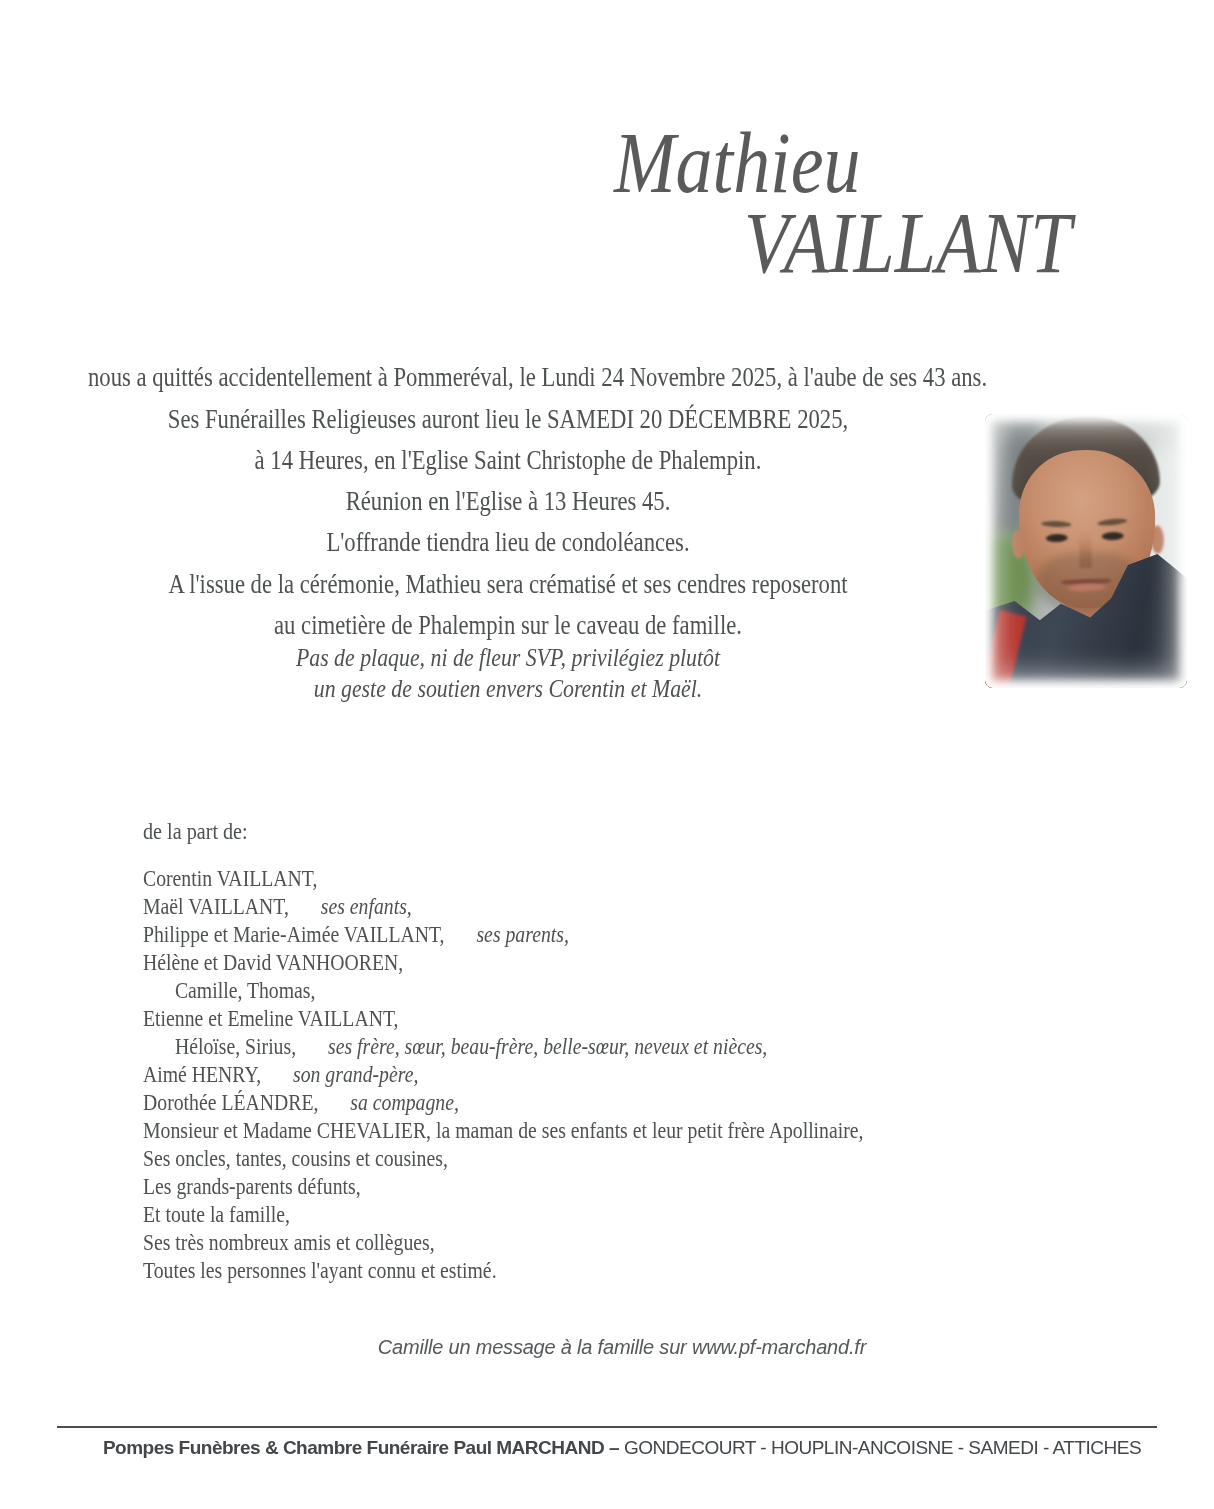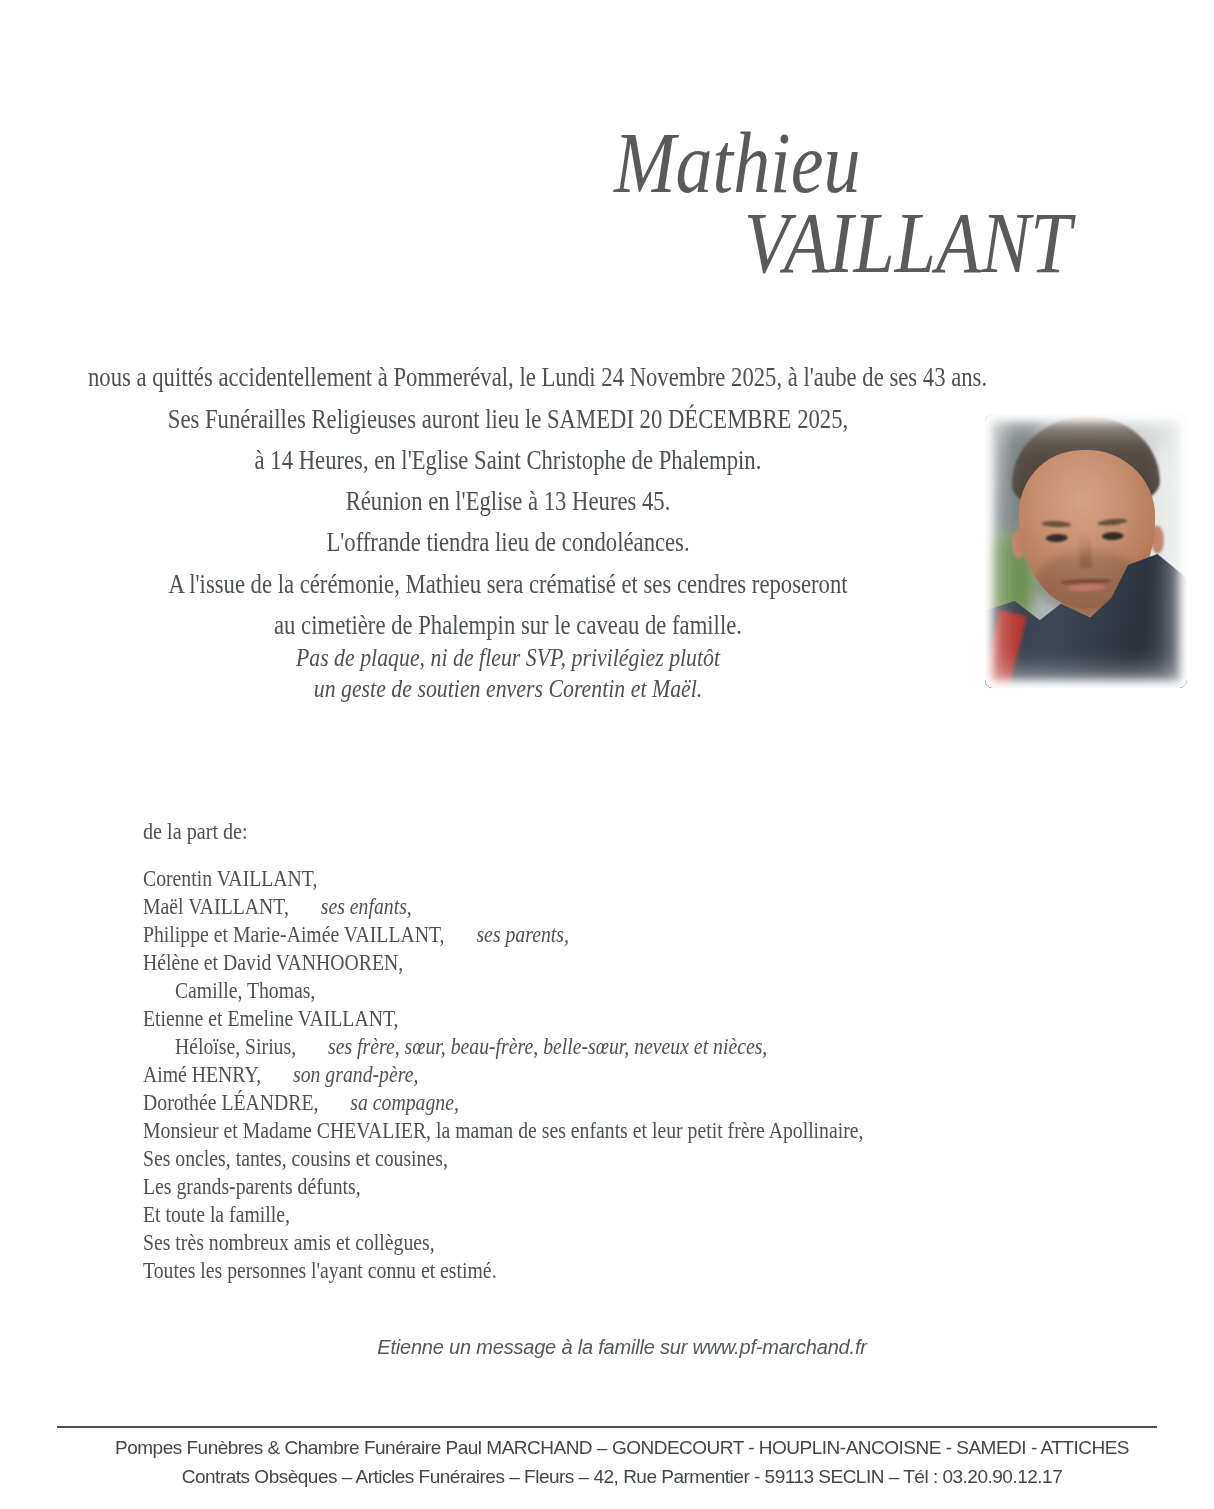--- a/index.html
+++ b/index.html
@@ -173,21 +173,21 @@
     width: 1160px;
     text-align: center;
     font-family: "Liberation Sans", sans-serif;
     font-size: 19px;
     letter-spacing: -0.5px;
     color: #43474a;
     white-space: nowrap;
   }
   #footer-1 { top: 1437px; }
   #footer-2 { top: 1466px; }
-  #footer-1 .f-bold { font-weight: normal; }
+  #footer-1 .f-bold { font-weight: bold; }
   #footer-1 .f-reg { margin-left: 5px; }
 </style>
 </head>
 <body>
 
 <div id="page">
 
   <div class="title-line" id="title-first">Mathieu</div>
   <div class="title-line" id="title-last">VAILLANT</div>
 
@@ -239,21 +239,20 @@
     <div class="fam-row"><span>Aimé HENRY,</span><span class="rel">son grand-père,</span></div>
     <div class="fam-row"><span>Dorothée LÉANDRE,</span><span class="rel">sa compagne,</span></div>
     <div class="fam-row"><span>Monsieur et Madame CHEVALIER, la maman de ses enfants et leur petit frère Apollinaire,</span><span class="rel"></span></div>
     <div class="fam-row"><span>Ses oncles, tantes, cousins et cousines,</span><span class="rel"></span></div>
     <div class="fam-row"><span>Les grands-parents défunts,</span><span class="rel"></span></div>
     <div class="fam-row"><span>Et toute la famille,</span><span class="rel"></span></div>
     <div class="fam-row"><span>Ses très nombreux amis et collègues,</span><span class="rel"></span></div>
     <div class="fam-row"><span>Toutes les personnes l'ayant connu et estimé.</span><span class="rel"></span></div>
   </div>
 
-  <div id="guestbook">Etienne un message à la famille sur www.pf-marchand.fr</div>
+  <div id="guestbook">Camille un message à la famille sur www.pf-marchand.fr</div>
 
   <div id="footer-rule"></div>
   <div class="footer-text" id="footer-1">
     <span class="f-bold">Pompes Funèbres &amp; Chambre Funéraire Paul MARCHAND –</span><span class="f-reg">GONDECOURT - HOUPLIN-ANCOISNE - SAMEDI - ATTICHES</span>
   </div>
-  <div class="footer-text" id="footer-2">Contrats Obsèques – Articles Funéraires – Fleurs – 42, Rue Parmentier - 59113 SECLIN – Tél : 03.20.90.12.17</div>
 
 </div>
 
 </body></html>

